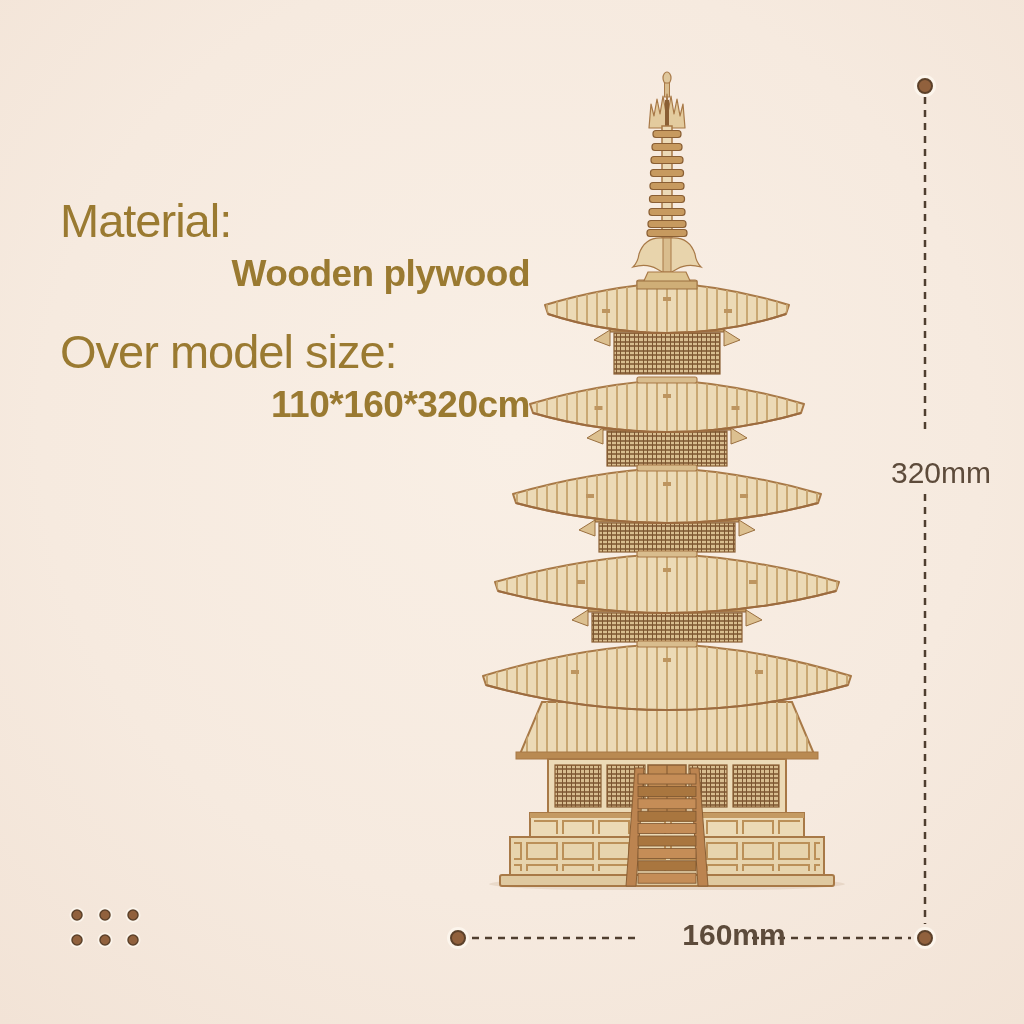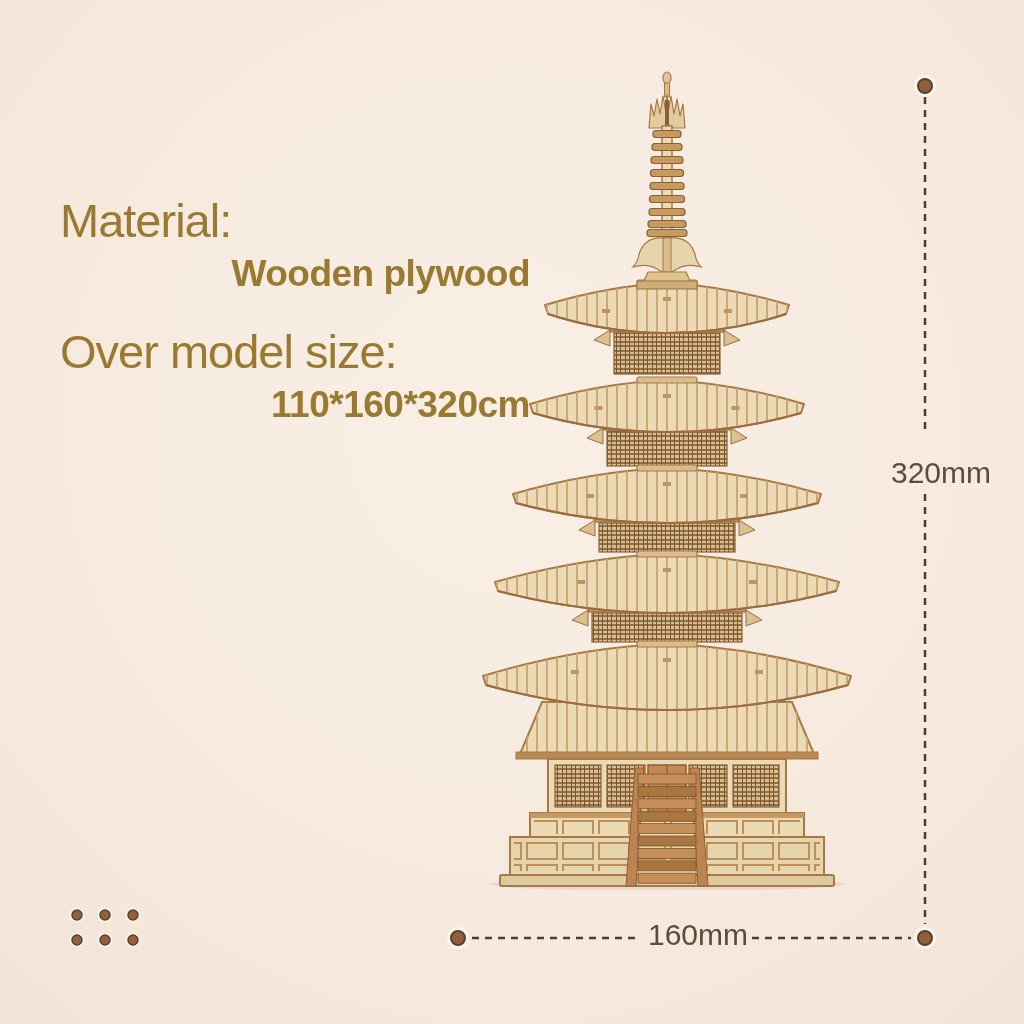--- a/index.html
+++ b/index.html
@@ -25,21 +25,21 @@
     font-size:37px;font-weight:700;letter-spacing:-0.5px;
     color:#9a7a31;line-height:1.1;text-align:right;
   }
   
   .dim-label{
     position:absolute;
     font-size:30px;font-weight:400;color:#5d4b3b;
     text-align:center;letter-spacing:0;
   }
   #height-label{left:872px;top:456px;width:106px;margin-left:16px;}
-  #width-label{left:640px;top:918px;width:116px;}
+  #width-label{left:676px;top:918px;width:116px;font-weight:bold;}
   
   .layer{position:absolute;pointer-events:none;}
 </style>
 </head>
 <body>
 
 <div id="stage">
 
   <div id="specs">
     <div class="spec">

